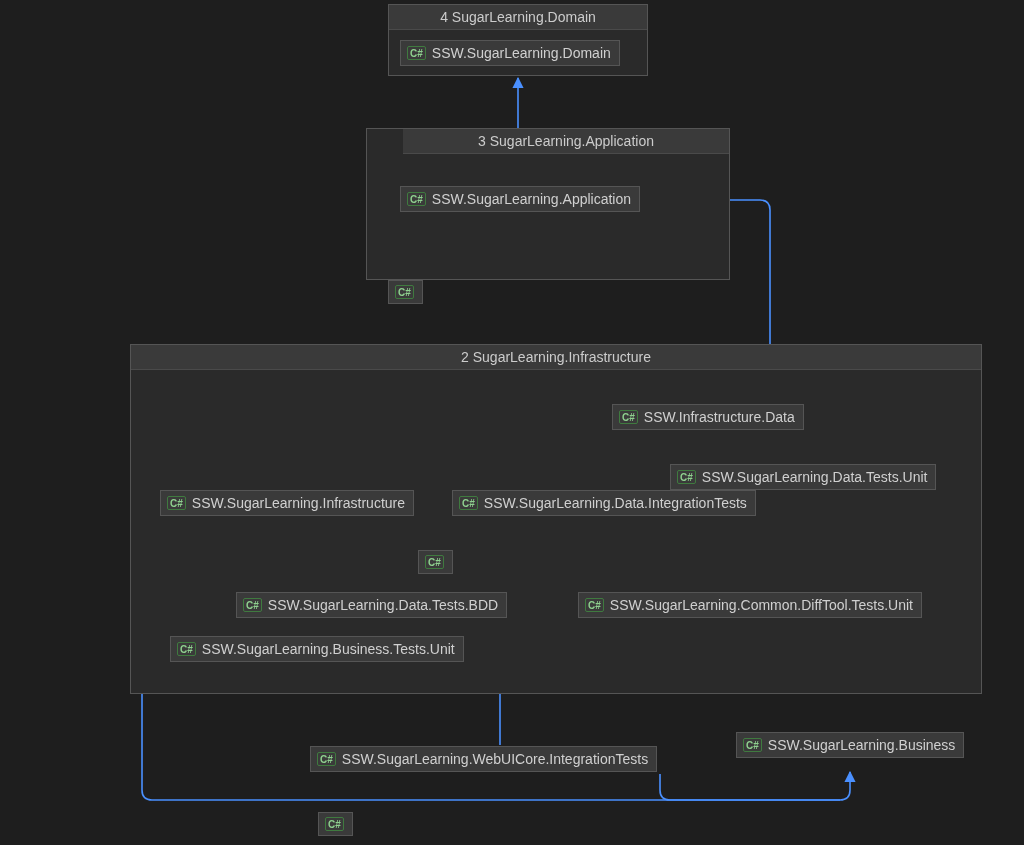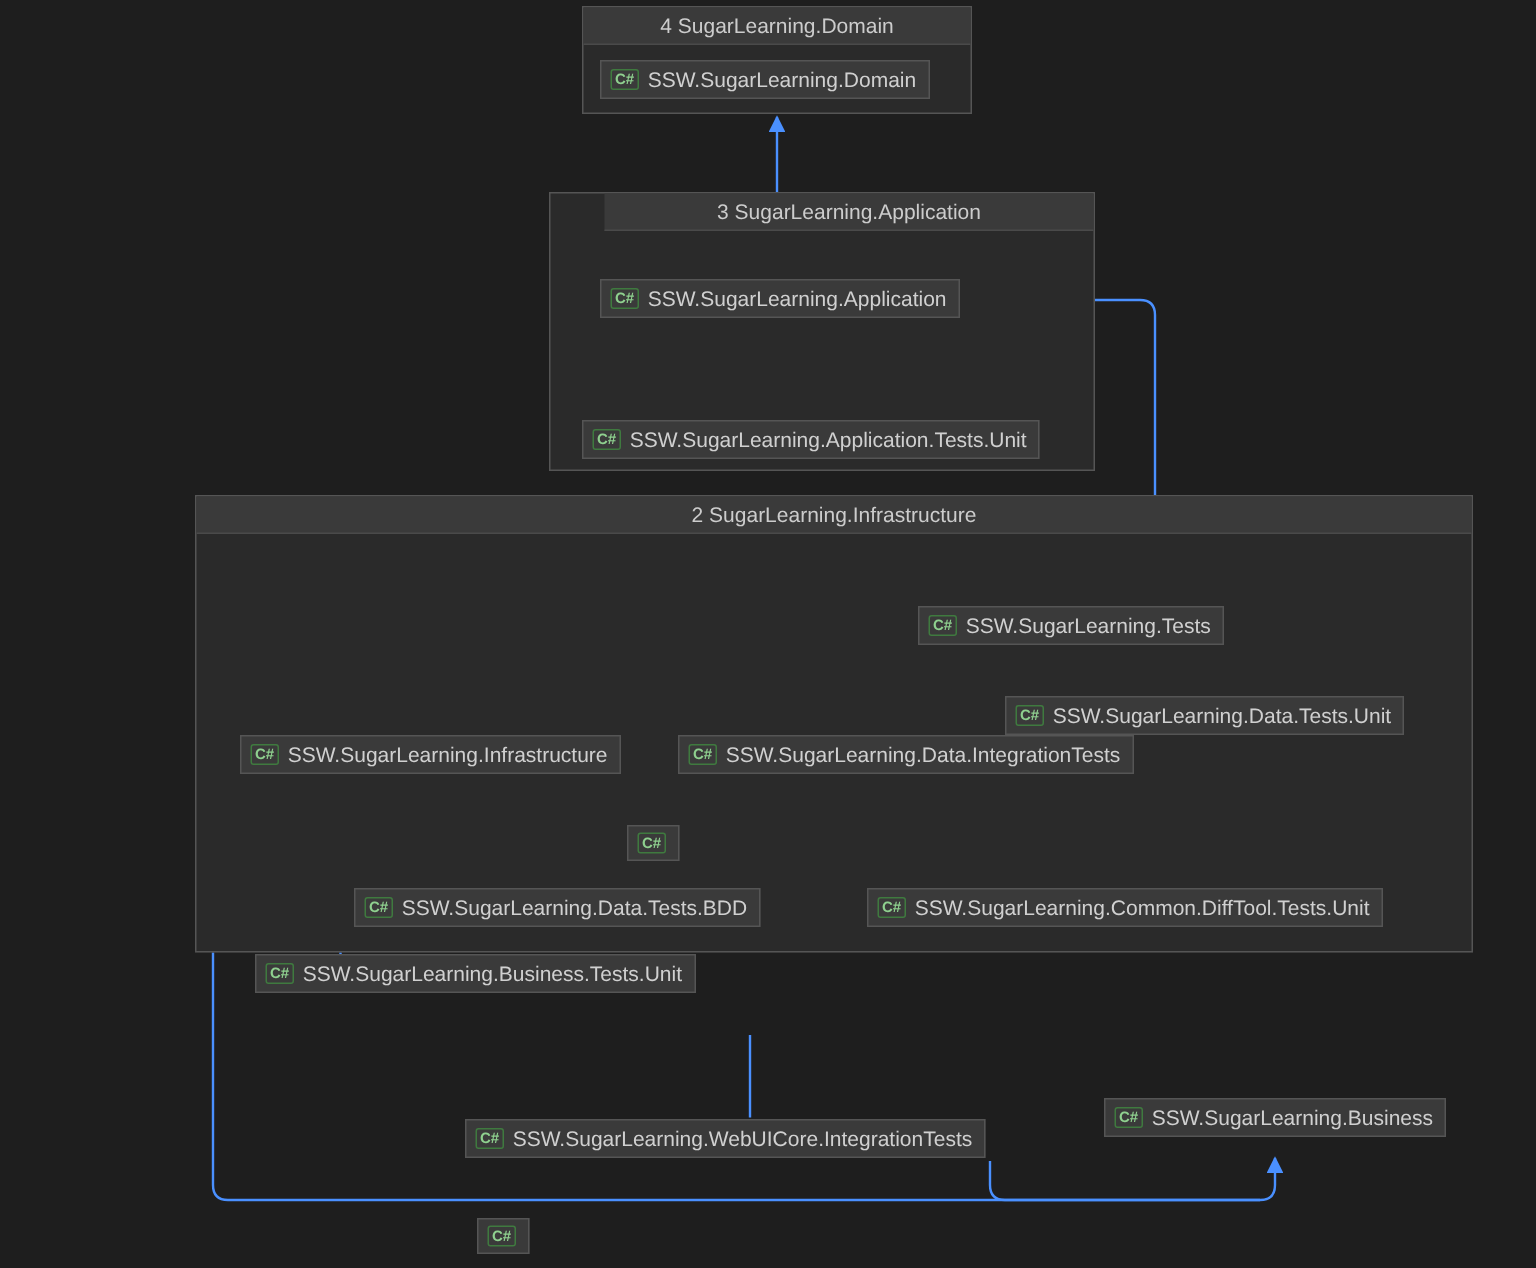--- a/index.html
+++ b/index.html
@@ -99,39 +99,38 @@
   </svg>
 
   <div class="group" style="left:388px; top:4px; width:260px; height:72px;">
     <div class="group-title">4 SugarLearning.Domain</div>
   </div>
   <div class="node" style="left:400px; top:40px;">
     <span class="cs-badge">C#</span>
     <span>SSW.SugarLearning.Domain</span>
   </div>
 
-  <div class="group" style="left:366px; top:128px; width:364px; height:186px;padding-left:36px;">
+  <div class="group" style="left:366px; top:128px; width:364px; height:152px;padding-left:36px;">
     <div class="group-title">3 SugarLearning.Application</div>
   </div>
   <div class="node" style="left:400px; top:186px;">
     <span class="cs-badge">C#</span>
     <span>SSW.SugarLearning.Application</span>
   </div>
   <div class="node" style="left:388px; top:280px;">
     <span class="cs-badge">C#</span>
-    <span>SSW.SugarLearning.Application.Tests.Unit</span>
   </div>
 
-  <div class="group" style="left:130px; top:330px; width:852px; height:305px;">
+  <div class="group" style="left:130px; top:344px; width:852px; height:350px;">
     <div class="group-title">2 SugarLearning.Infrastructure</div>
   </div>
 
   <div class="node" style="left:612px; top:404px;">
     <span class="cs-badge">C#</span>
-    <span>SSW.SugarLearning.Tests</span>
+    <span>SSW.Infrastructure.Data</span>
   </div>
   <div class="node" style="left:670px; top:464px;">
     <span class="cs-badge">C#</span>
     <span>SSW.SugarLearning.Data.Tests.Unit</span>
   </div>
   <div class="node" style="left:160px; top:490px;">
     <span class="cs-badge">C#</span>
     <span>SSW.SugarLearning.Infrastructure</span>
   </div>
   <div class="node" style="left:452px; top:490px;">

